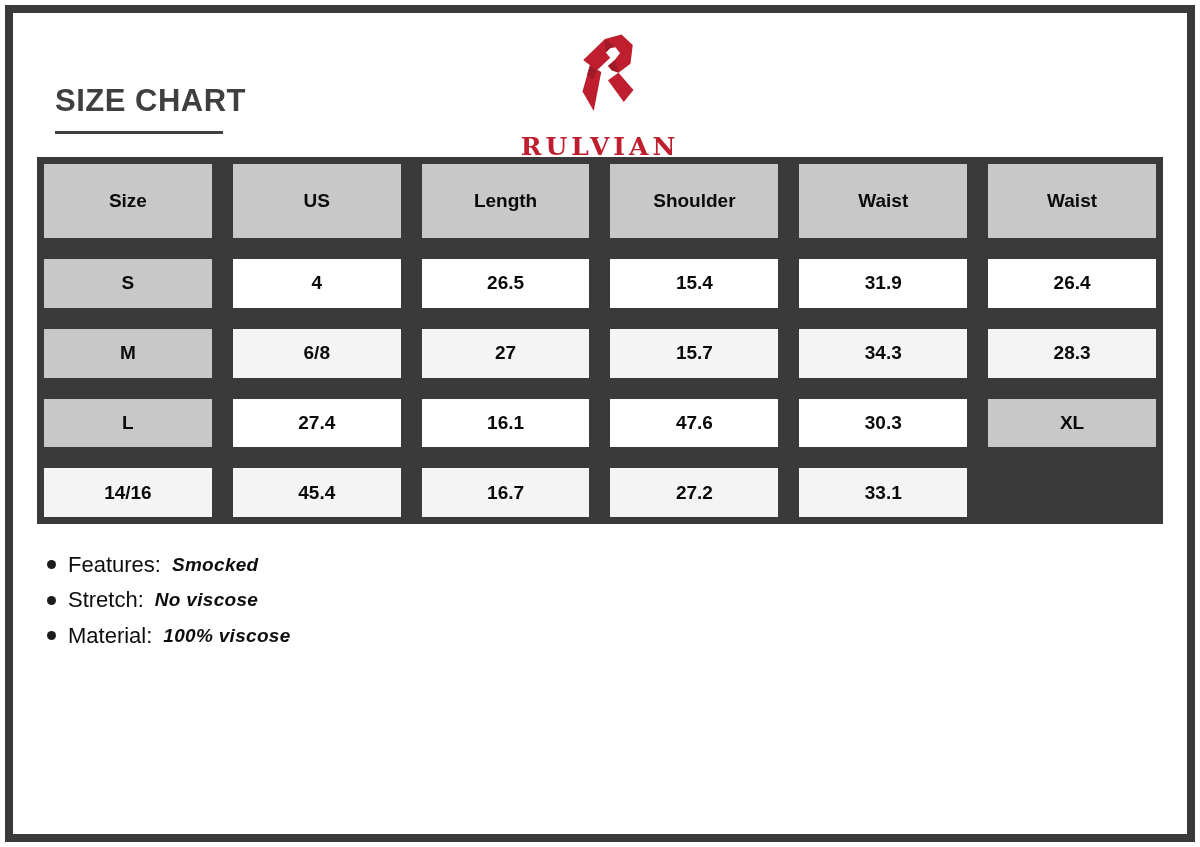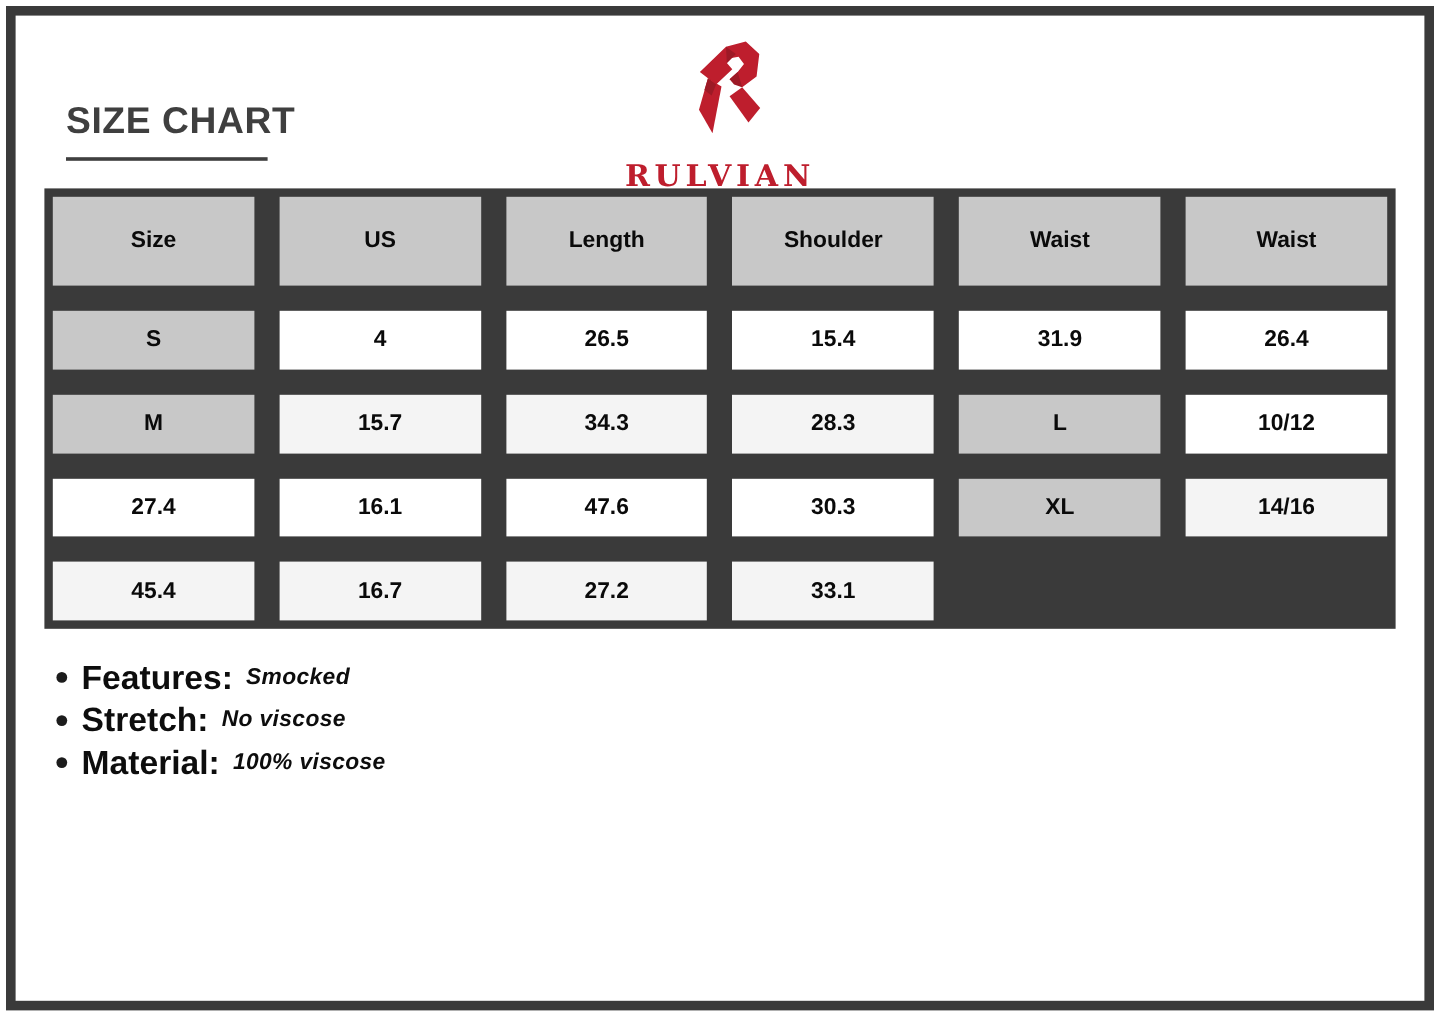--- a/index.html
+++ b/index.html
@@ -54,21 +54,21 @@
   .cell.alt { background: #f4f4f4; }
   .cell.alt.size-col { background: #c8c8c8; }
 
   
   .details-list { position: absolute; left: 47px; top: 547px; list-style: none; }
   .detail-item { display: flex; align-items: center; height: 35.5px; }
   .bullet {
     width: 9px; height: 9px; border-radius: 50%;
     background: #1c1c1c; margin-right: 12px; flex: 0 0 auto;
   }
-  .detail-label { font-size: 28px; font-weight: bold; color: #0d0d0d; margin-right: 11px; }
+  .detail-label { font-size: 22px; font-weight: normal; color: #0d0d0d; margin-right: 11px; }
   .detail-value { font-size: 19px; font-weight: bold; color: #0d0d0d; letter-spacing: 0.3px; font-style: italic; }
 </style>
 </head>
 <body>
 
 <div class="frame"></div>
 
 <div class="title-block">
   <div class="page-title">SIZE CHART</div>
   <div class="title-underline"></div>
@@ -101,26 +101,27 @@
   <div class="cell head">Waist</div>
 
   <div class="cell size-col">S</div>
   <div class="cell">4</div>
   <div class="cell">26.5</div>
   <div class="cell">15.4</div>
   <div class="cell">31.9</div>
   <div class="cell">26.4</div>
 
   <div class="cell alt size-col">M</div>
+  <div class="cell alt">6/8</div>
+  <div class="cell alt">27</div>
   <div class="cell alt">15.7</div>
   <div class="cell alt">34.3</div>
   <div class="cell alt">28.3</div>
 
   <div class="cell size-col">L</div>
-  <div class="cell">10/12</div>
   <div class="cell">27.4</div>
   <div class="cell">16.1</div>
   <div class="cell">47.6</div>
   <div class="cell">30.3</div>
 
   <div class="cell alt size-col">XL</div>
   <div class="cell alt">14/16</div>
   <div class="cell alt">45.4</div>
   <div class="cell alt">16.7</div>
   <div class="cell alt">27.2</div>

